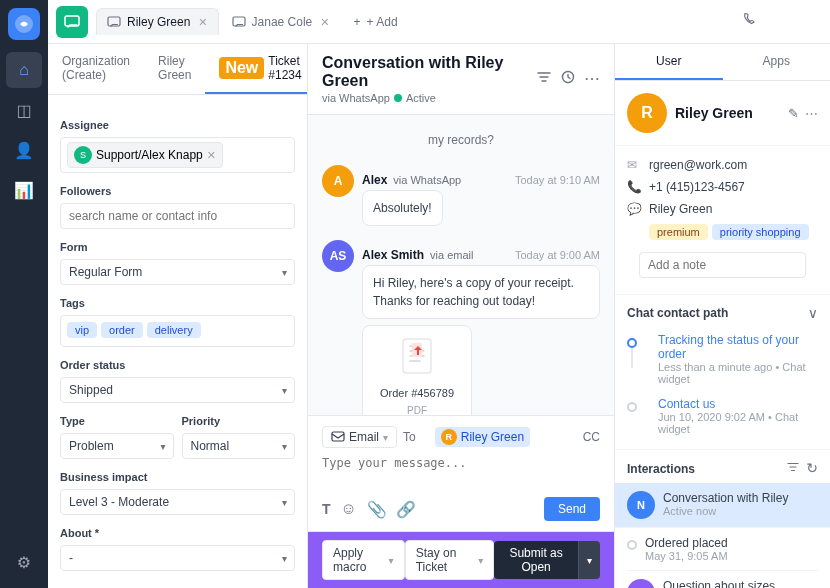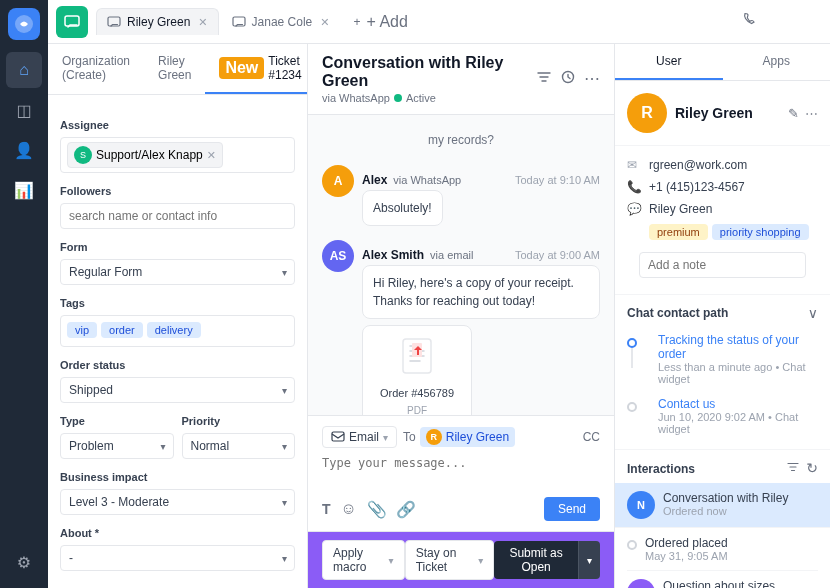--- a/index.html
+++ b/index.html
@@ -67,21 +67,21 @@
     .msg-time { font-size: 11px; color: #9ca3af; margin-left: auto; }
     .msg-bubble { background: #fff; border: 1px solid #e5e7eb; border-radius: 8px; padding: 8px 10px; font-size: 12px; color: #374151; line-height: 1.5; display: inline-block; max-width: 100%; }
     .attachment-card { border: 1px solid #e5e7eb; border-radius: 8px; padding: 12px; background: #fff; display: inline-flex; flex-direction: column; align-items: center; gap: 6px; width: 110px; margin-top: 6px; }
     .file-icon { color: #ef4444; font-size: 28px; }
     .file-name { font-size: 11px; color: #374151; font-weight: 500; }
     .file-type { font-size: 10px; color: #9ca3af; }
 
     .reply-area { background: #fff; border-top: 1px solid #e5e7eb; padding: 10px 14px; }
     .reply-header { display: flex; align-items: center; gap: 6px; margin-bottom: 8px; }
     .reply-type-btn { display: flex; align-items: center; gap: 4px; font-size: 12px; color: #374151; cursor: pointer; border: 1px solid #e5e7eb; border-radius: 4px; padding: 3px 8px; }
-    .reply-to { display: flex; align-items: center; gap: 4px; font-size: 12px; color: #6b7280; }
+    .reply-to { display: flex; align-items: center; gap: 19px; font-size: 12px; color: #6b7280; }
     .reply-to-tag { display: flex; align-items: center; gap: 4px; background: #dbeafe; color: #1d4ed8; border-radius: 4px; padding: 2px 6px; font-size: 12px; }
     .reply-cc { margin-left: auto; font-size: 12px; color: #6b7280; cursor: pointer; }
     .reply-input { min-height: 32px; font-size: 12px; color: #374151; outline: none; width: 100%; border: none; resize: none; }
     .reply-toolbar { display: flex; align-items: center; gap: 10px; margin-top: 6px; color: #6b7280; }
     .reply-toolbar span { cursor: pointer; font-size: 16px; }
     .send-btn { margin-left: auto; background: #3b82f6; color: #fff; border: none; border-radius: 4px; padding: 5px 14px; font-size: 12px; cursor: pointer; }
 
     .bottom-bar { background: #8b5cf6; border-top: 1px solid #e5e7eb; padding: 8px 14px; display: flex; align-items: center; justify-content: space-between; }
     .macro-btn { display: flex; align-items: center; gap: 4px; border: 1px solid #e5e7eb; border-radius: 4px; padding: 5px 10px; font-size: 12px; color: #374151; cursor: pointer; background: #fff; }
     .stay-on-ticket-btn { border: 1px solid #e5e7eb; border-radius: 4px; padding: 5px 10px; font-size: 12px; color: #374151; cursor: pointer; background: #fff; display: flex; align-items: center; gap: 4px; }
@@ -176,21 +176,21 @@
       <svg width="14" height="14" viewBox="0 0 14 14" fill="none" style="flex-shrink:0;">
           <rect x="1" y="2" width="12" height="9" rx="1.5" stroke="#6b7280" stroke-width="1.2"></rect>
           <path d="M4 11l1.5-1.5h5" stroke="#6b7280" stroke-width="1.2" stroke-linecap="round"></path>
         </svg>
       <span>Janae Cole</span>
       <span class="tab-close">✕</span>
     </div>
 
     <div class="tab">
       <span>+</span>
-      <span style="font-size:16px;">+ Add</span>
+      <span style="font-size:12px;">+ Add</span>
     </div>
 
     <div style="margin-left:auto;display:flex;gap:8px;flex-direction:column;">
       <div class="icon-btn">
         <svg width="16" height="16" viewBox="0 0 16 16" fill="none">
             <circle cx="7" cy="7" r="4.5" stroke="#6b7280" stroke-width="1.4"></circle>
             <path d="M10.5 10.5l2.5 2.5" stroke="#6b7280" stroke-width="1.4" stroke-linecap="round"></path>
           </svg>
       </div>
       <div style="display:flex;align-items:center;gap:4px;border:1px solid #e5e7eb;border-radius:4px;padding:3px 8px;cursor:pointer;">
@@ -505,21 +505,21 @@
           </span>
           <span>↻</span>
         </div>
       </div>
       <div class="interactions-list">
 
         <div class="interaction-item highlighted">
           <div class="int-avatar" style="background:#3b82f6;">N</div>
           <div class="int-content">
             <div class="int-title">Conversation with Riley</div>
-            <div class="int-time">Ordered now</div>
+            <div class="int-time">Active now</div>
           </div>
         </div>
 
         <div class="interaction-item">
           <div class="int-dot"></div>
           <div class="int-content">
             <div class="int-title">Ordered placed</div>
             <div class="int-time">May 31, 9:05 AM</div>
           </div>
         </div>

